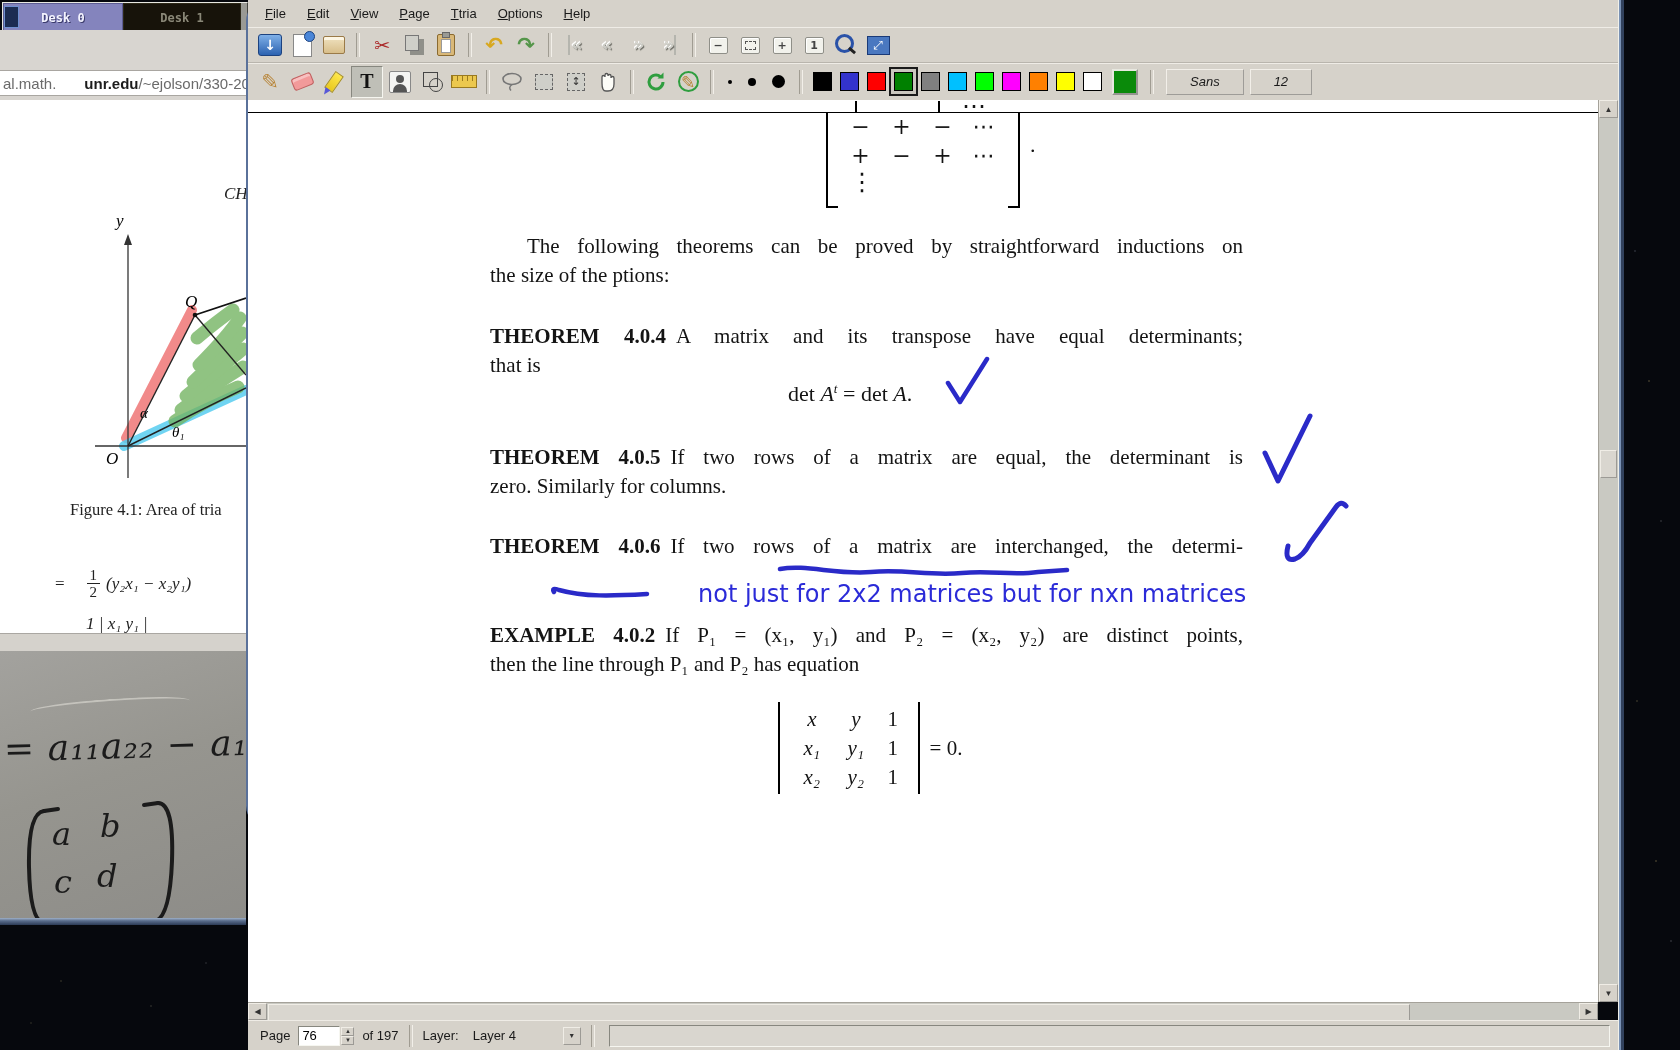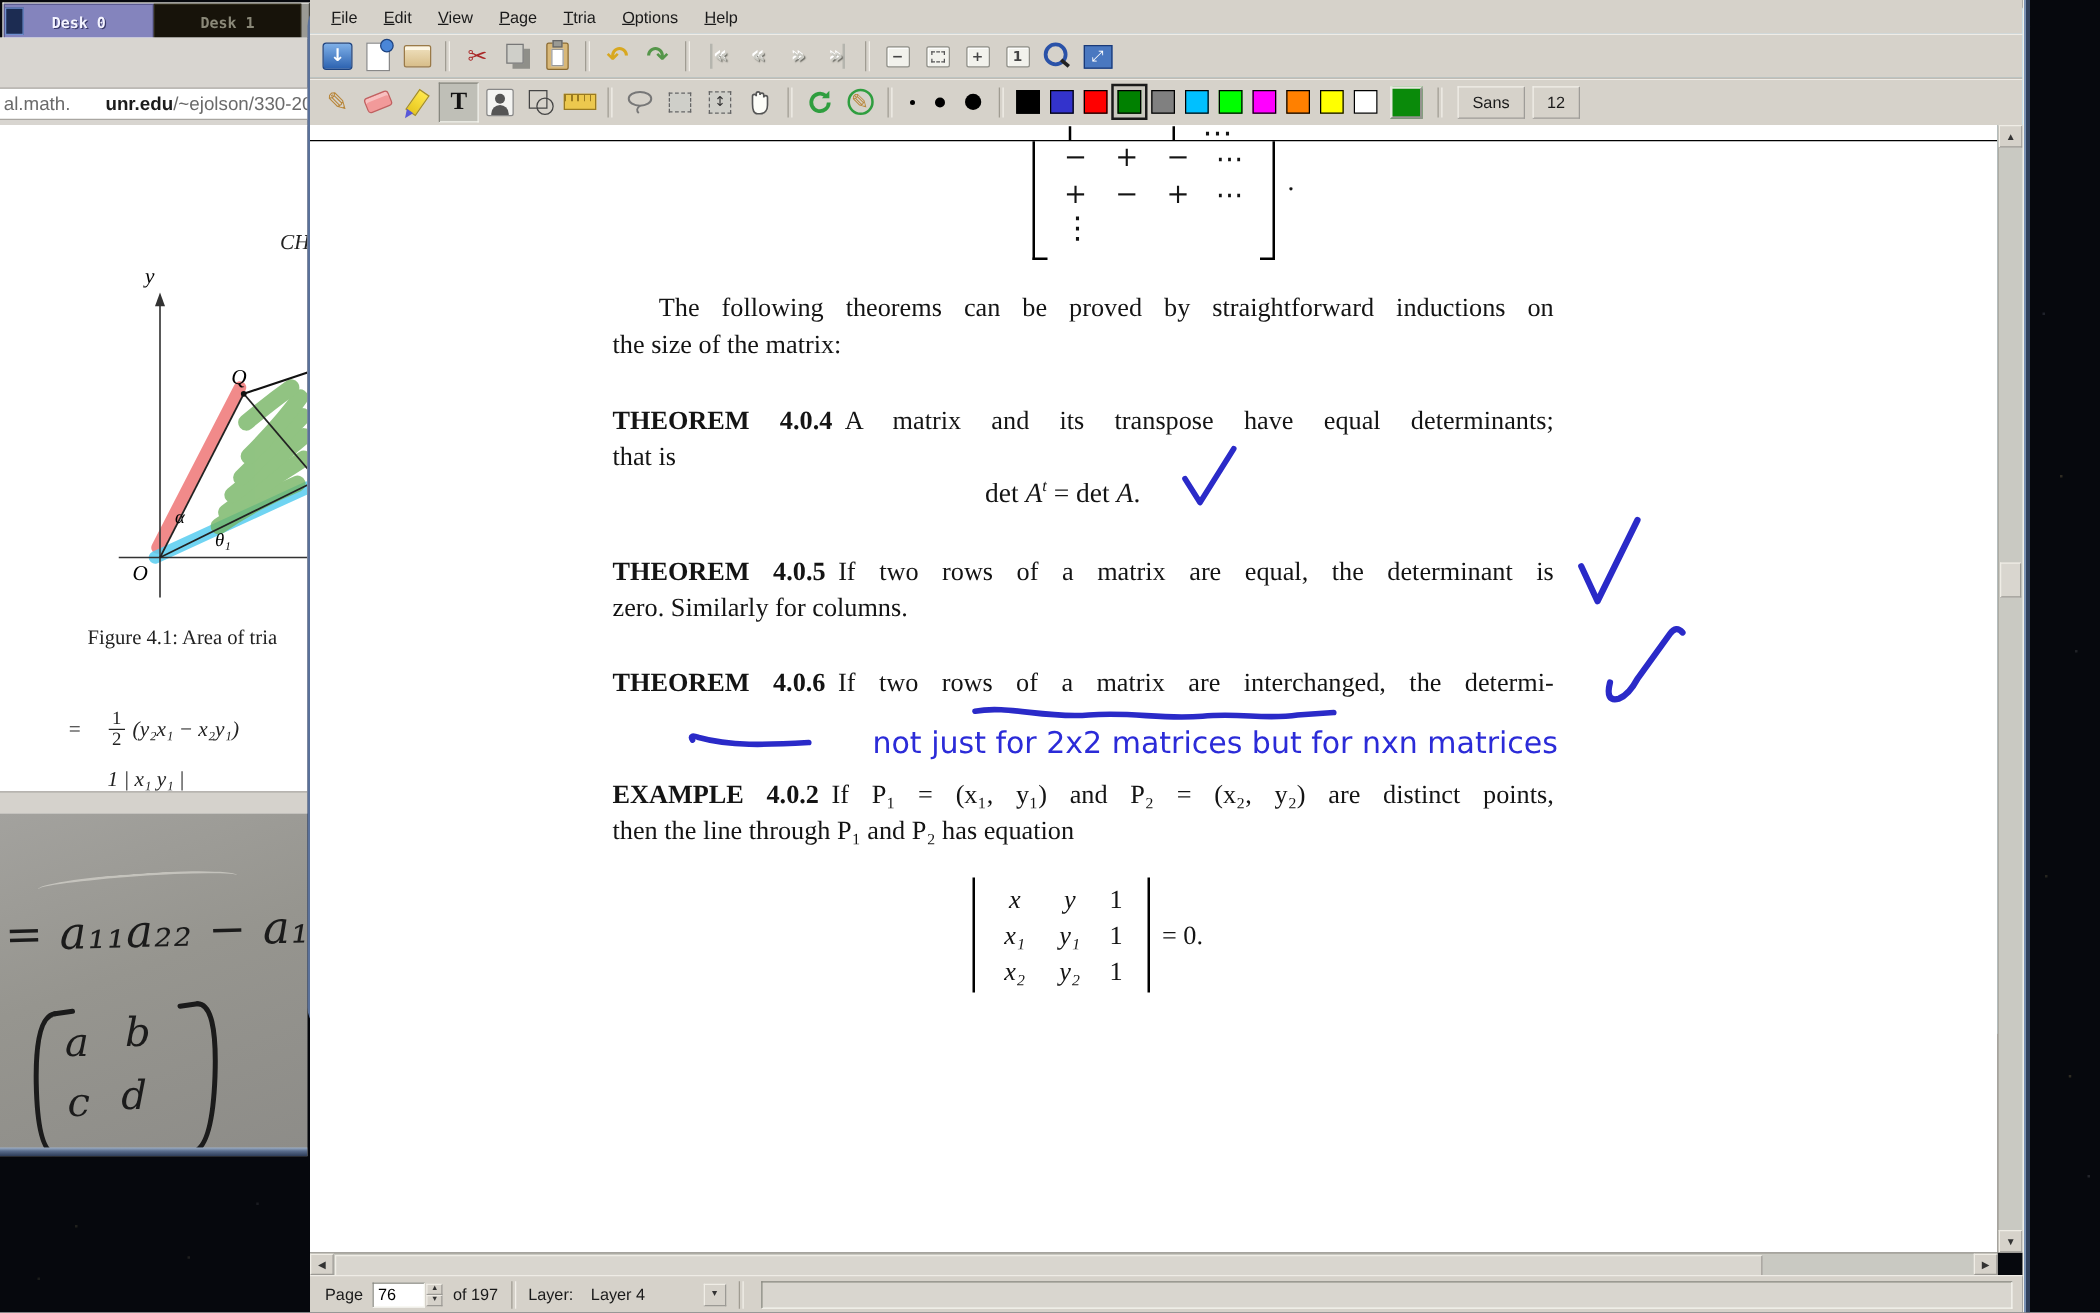--- a/index.html
+++ b/index.html
@@ -45,21 +45,21 @@
   .pwin{left:0;top:651px;width:246px;height:274px;overflow:hidden;
      background:linear-gradient(160deg,#a3a29e 0%,#96958f 45%,#8d8c88 100%);}
   .crease{position:absolute;left:30px;top:48px;width:160px;height:12px;border-radius:50%;
      border-top:2px solid rgba(230,228,220,.55);transform:rotate(-4deg);}
   .hw{position:absolute;left:4px;top:74px;width:250px;font:italic 36px "DejaVu Serif",serif;
      color:#1b1b1b;letter-spacing:1px;transform:rotate(-1.5deg);white-space:nowrap;}
   .hwletter{position:absolute;font:italic 32px "DejaVu Serif",serif;color:#1b1b1b;}
   .pbottom{position:absolute;left:0;top:267px;width:246px;height:7px;
      background:linear-gradient(#9eb0c8,#5a6d8c 40%,#2c3b56);}
   
-  .xwin{left:248px;top:0;width:1376px;height:827px;background:#7dd3fc;
+  .xwin{left:248px;top:0;width:1376px;height:827px;background:#bef264;
      box-shadow:-2px 0 0 #5a719a;border-radius:21px;}
   .menubar{position:absolute;left:0;top:0;width:1370px;height:27px;background:#d6d2ca;
      display:flex;align-items:center;padding-left:8px;box-sizing:border-box;}
   .mi{font-size:13px;color:#1a1a1a;padding:4px 9px;margin-right:3px;}
   .mi u{text-decoration:underline;}
   .tb1{position:absolute;left:0;top:27px;width:1370px;height:35px;background:#d6d2ca;
      display:flex;align-items:center;padding-left:6px;box-sizing:border-box;
      border-top:1px solid #efece6;}
   .tb2{position:absolute;left:0;top:62px;width:1370px;height:38px;background:#d6d2ca;
      display:flex;align-items:center;padding-left:6px;box-sizing:border-box;
@@ -110,21 +110,21 @@
   .shapeic{width:13px;height:13px;border:1.5px solid #444;position:relative;margin:-4px 0 0 -4px;}
   .shapeic:after{content:"";position:absolute;left:5px;top:5px;width:12px;height:12px;border:1.5px solid #444;border-radius:50%;background:rgba(255,255,255,.0);}
   .ruleric{width:24px;height:11px;background:#ecc84e;border:1px solid #9a7a20;
      background-image:repeating-linear-gradient(90deg,#9a7a20 0 1px,transparent 1px 5px);background-size:100% 5px;background-repeat:no-repeat;}
   .dot{border-radius:50%;background:#000;flex:none;margin:0 8px;}
   .d1{width:4px;height:4px;} .d2{width:8px;height:8px;} .d3{width:13px;height:13px;}
   .swatch{width:17px;height:17px;border:1px solid #000;margin:0 4px;flex:none;}
   .swatch.sel{box-shadow:0 0 0 3px #cac7bf,0 0 0 5px #1a1a1a;}
   .chooserbtn{width:22px;height:22px;background:#0a8a0a;border:2px outset #e8e8e0;margin:0 6px;flex:none;}
   .fontbtn{height:24px;background:#d6d2ca;border:1px outset #f2efe9;display:flex;align-items:center;
-     justify-content:center;font-size:13px;color:#1a1a1a;padding:0 11px;margin-left:6px;flex:none;}
+     justify-content:center;font-size:13px;color:#1a1a1a;padding:0 23px;margin-left:6px;flex:none;font-style:italic;}
   
   .canvas{position:absolute;left:0;top:100px;width:1350px;height:902px;background:#fff;overflow:hidden;
      font-family:"Liberation Serif","DejaVu Serif",serif;color:#141414;}
   .pageline{position:absolute;left:0;top:12px;width:1350px;height:1px;background:#000;}
   .tick{position:absolute;top:1px;width:2px;height:11px;background:#000;}
   .mserif{font-family:"DejaVu Serif",serif;}
   .brL{position:absolute;left:578px;top:13px;width:10px;height:93px;border-left:2.5px solid #000;border-bottom:2.5px solid #000;}
   .brR{position:absolute;left:760px;top:13px;width:10px;height:93px;border-right:2.5px solid #000;border-bottom:2.5px solid #000;}
   .srow{position:absolute;left:592px;display:flex;font-size:22px;}
   .srow span{width:41px;text-align:center;}
@@ -421,21 +421,21 @@
     <div class="srow mserif" style="top:43px;">
       <span>+</span>
         <span>−</span>
         <span>+</span>
         <span>⋯</span>
     </div>
     <div class="abs mserif" style="left:602px;top:68px;font-size:24px;">⋮</div>
     <div class="abs" style="left:782px;top:32px;font-size:22px;">.</div>
 
     <div class="pline flush" style="left:279px;top:132px;width:716px;">The following theorems can be proved by straightforward inductions on</div>
-    <div class="pline" style="top:161px;">the size of the matrix:</div>
+    <div class="pline" style="top:161px;">the size of the ptions:</div>
 
     <div class="pline flush" style="top:222px;">
       <b>THEOREM 4.0.4</b><span>A matrix and its transpose have equal determinants;</span></div>
     <div class="pline" style="top:251px;">that is</div>
     <div class="eq" style="left:540px;top:281px;">
       <span>det </span><i>A</i><sup class="t">t</sup><span> = det </span><i>A</i><span>.</span>
     </div>
     <svg class="bluestroke" style="left:697px;top:256px;" width="45" height="50" viewBox="0 0 45 50">
       <path d="M3 27 L15 46 L42 3" fill="none" stroke="#2a2ac8" stroke-width="4.5" stroke-linecap="round" stroke-linejoin="round"></path>
       </svg>

